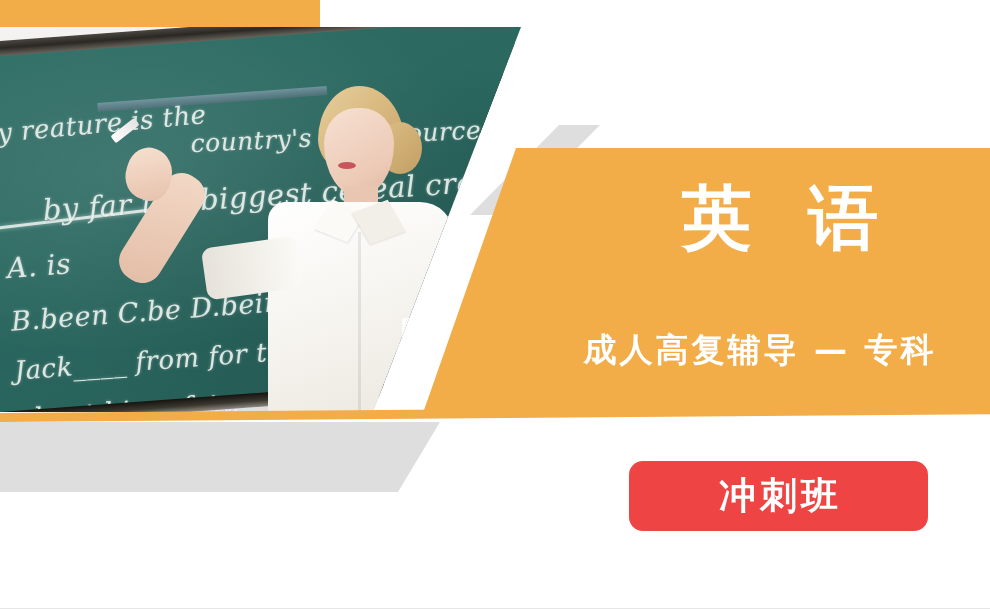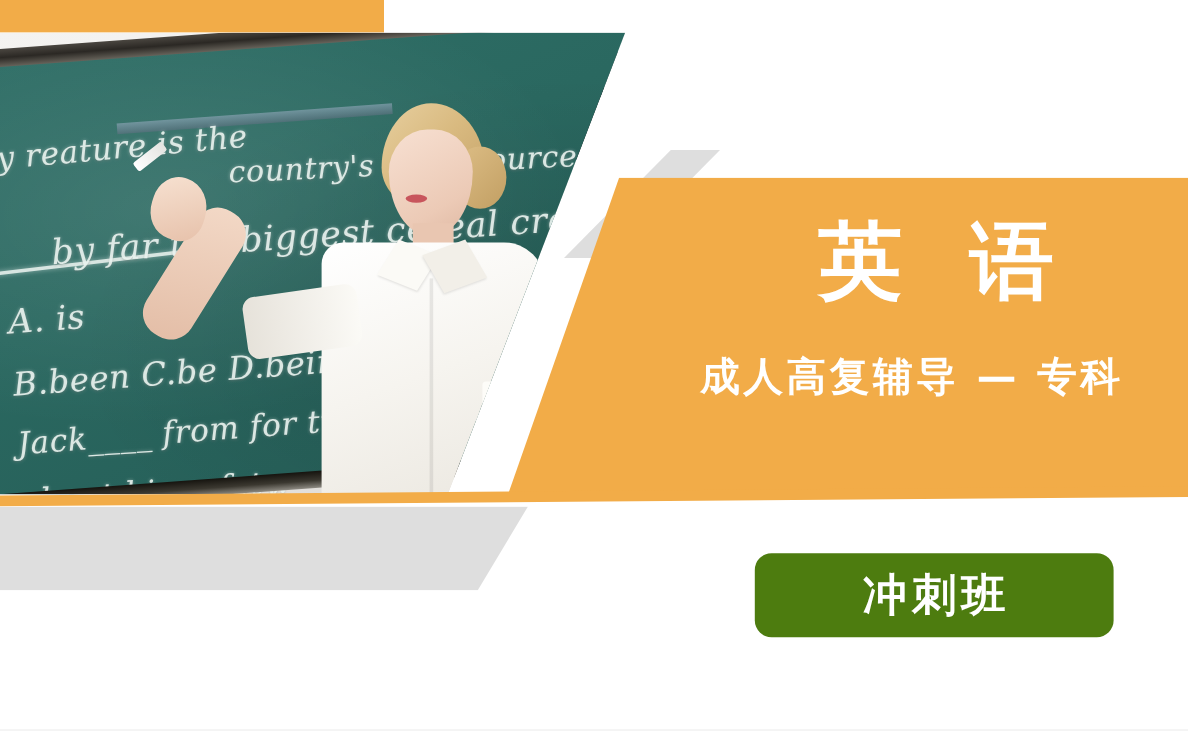--- a/index.html
+++ b/index.html
@@ -331,21 +331,21 @@
     font-size: 70px;
     font-weight: bold;
     letter-spacing: 16px;
     text-indent: 16px;
     line-height: 1.05;
     font-family: "DejaVu Sans", "Liberation Sans", sans-serif;
   }
   .subject-subtitle {
     position: absolute;
     left: 560px;
-    top: 292px;
+    top: 328px;
     width: 400px;
     text-align: center;
     color: #ffffff;
     font-size: 33px;
     font-weight: bold;
     letter-spacing: 3px;
     font-family: "DejaVu Sans", "Liberation Sans", sans-serif;
   }
 
   
@@ -372,21 +372,21 @@
     clip-path: polygon(0 0, 440px 0, 398px 70px, 0 70px);
   }
 
   
   .cta-button {
     position: absolute;
     left: 629px;
     top: 461px;
     width: 299px;
     height: 70px;
-    background: #4d7c0f;
+    background: #ef4444;
     border-radius: 14px;
     border: none;
     cursor: pointer;
     color: #ffffff;
     font-size: 37px;
     font-weight: bold;
     letter-spacing: 4px;
     text-indent: 4px;
     font-family: "DejaVu Sans", "Liberation Sans", sans-serif;
     display: flex;

